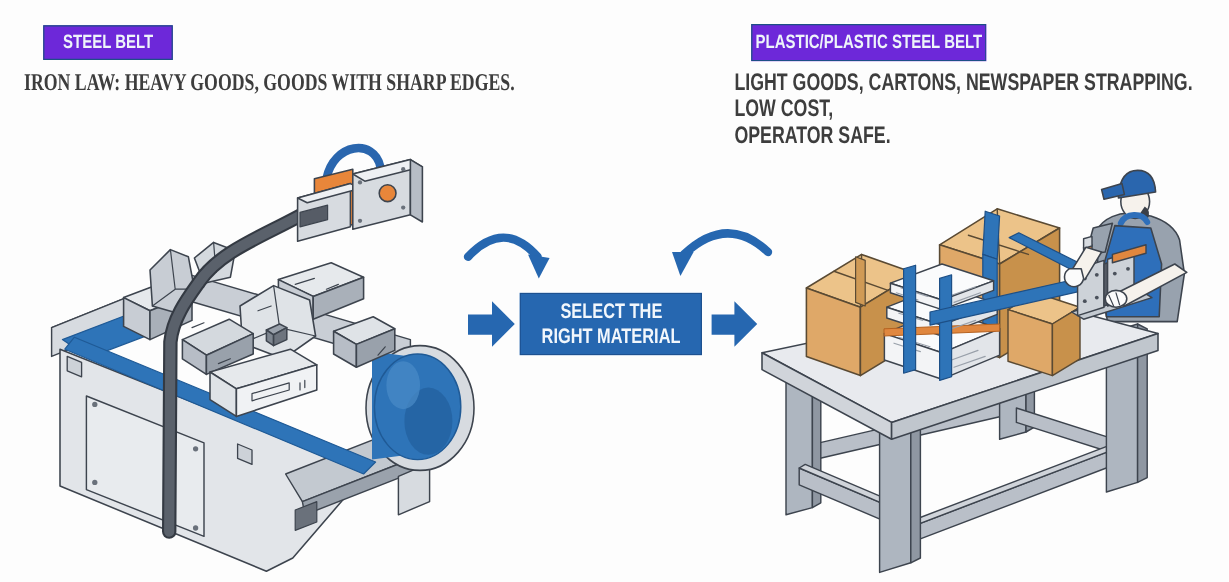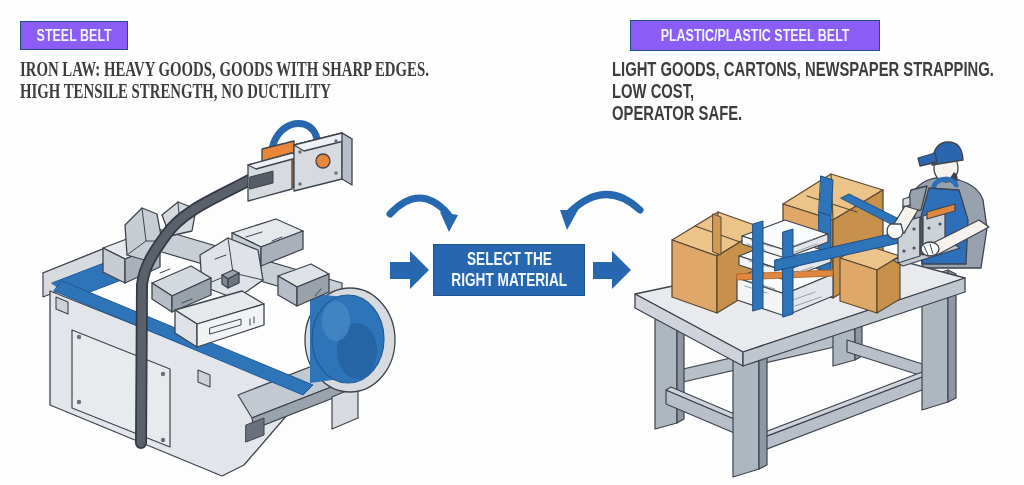--- a/index.html
+++ b/index.html
@@ -1,26 +1,27 @@
 <!DOCTYPE html>
 <html><head>
 <meta charset="utf-8">
 <style>
   html,body{margin:0;padding:0;background:#ffffff;}
   .canvas{
     position:relative;width:1024px;height:485px;overflow:hidden;
     background:#fdfdfd;font-family:"Liberation Sans",sans-serif;
   }
   .hdr{
-    position:absolute;background:#8b5cf6;color:#eef4fa;
+    position:absolute;background:#6d28d9;color:#eef4fa;
     display:flex;align-items:center;justify-content:center;
     box-shadow:0 0 0 1px #1d4f86 inset;
+    margin-left:16px;
   }
   .hdr-left{left:20px;top:21px;width:108px;height:29px;}
-  .hdr-right{left:630px;top:20px;width:250px;height:31px;}
+  .hdr-right{left:610px;top:20px;width:196px;height:31px;}
   .cond{
     display:inline-block;white-space:nowrap;font-weight:700;
     transform:scaleX(0.74);transform-origin:0 50%;
   }
   .cond-c{
     display:inline-block;white-space:nowrap;font-weight:700;
     transform:scaleX(0.78);transform-origin:50% 50%;
   }
   .body-text{
     position:absolute;color:#3d3d3d;font-size:20px;line-height:22px;
@@ -44,21 +45,20 @@
 <body>
 
 <div class="canvas">
 
   <div class="hdr hdr-left">
     <span class="cond-c">STEEL BELT</span>
   </div>
 
   <div class="body-text bt-left">
     <div><span class="cond">IRON LAW: HEAVY GOODS, GOODS WITH SHARP EDGES.</span></div>
-    <div><span class="cond">HIGH TENSILE STRENGTH, NO DUCTILITY</span></div>
   </div>
 
   <div class="hdr hdr-right">
     <span class="cond-c">PLASTIC/PLASTIC STEEL BELT</span>
   </div>
 
   <div class="body-text bt-right">
     <div><span class="cond">LIGHT GOODS, CARTONS, NEWSPAPER STRAPPING.</span></div>
     <div><span class="cond">LOW COST,</span></div>
     <div><span class="cond">OPERATOR SAFE.</span></div>

